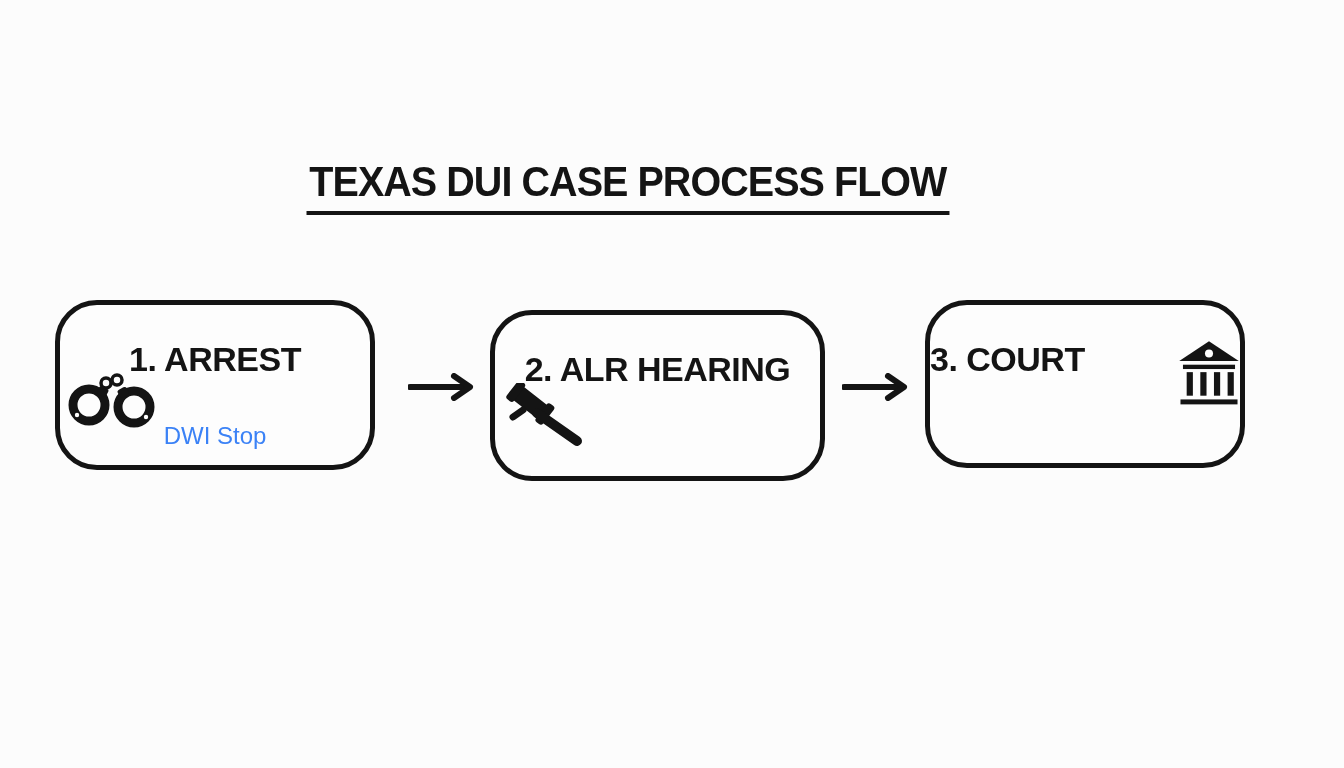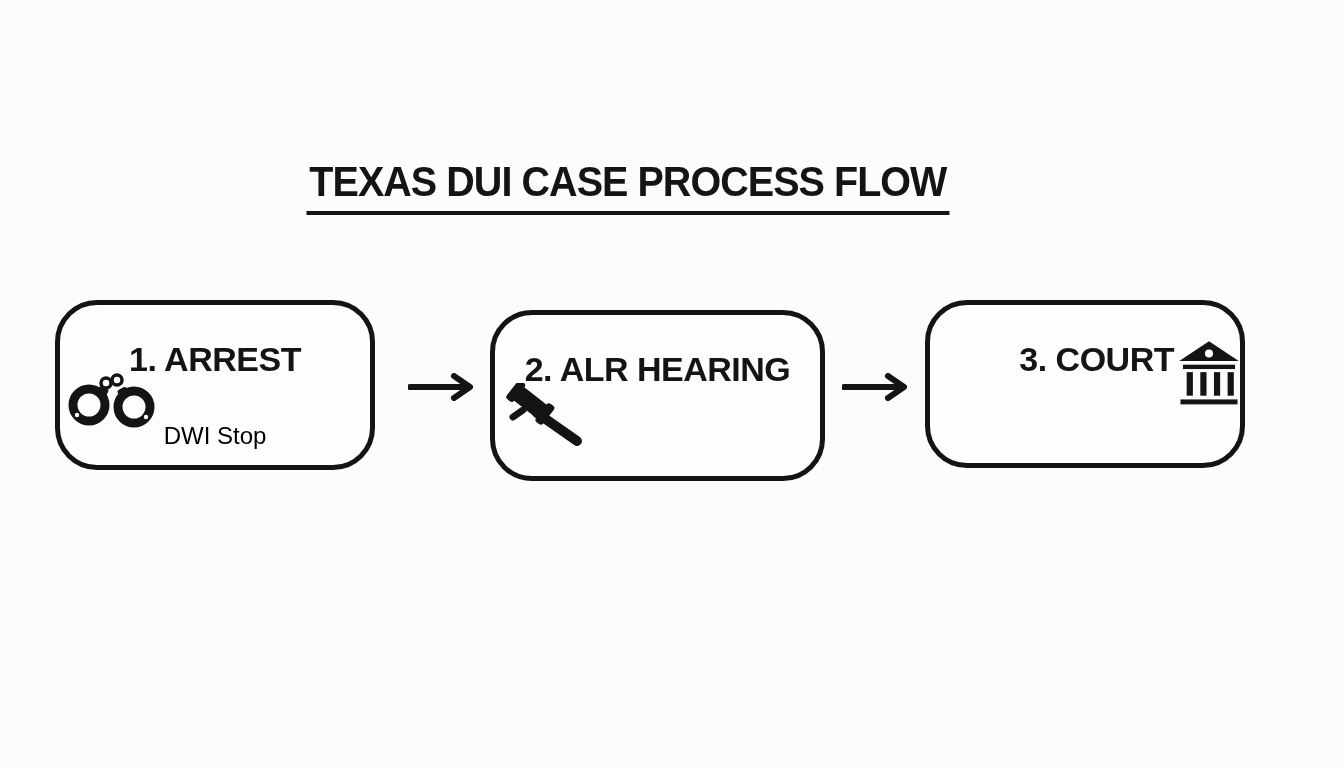--- a/index.html
+++ b/index.html
@@ -58,21 +58,21 @@
     white-space: nowrap;
   }
   .step-sub {
     position: absolute;
     top: 116px;
     left: 0;
     width: 100%;
     text-align: center;
     font-size: 24px;
     line-height: 30px;
-    color: #000000;
+    color: #3b82f6;
     white-space: nowrap;
   }
   .icon-handcuffs {
     position: absolute;
     left: 2px;
     top: 64px;
     width: 100px;
     height: 60px;
   }
   .icon-gavel {
@@ -81,24 +81,23 @@
     top: 68px;
     width: 92px;
     height: 66px;
   }
   .head-row {
     position: absolute;
     top: 30px;
     left: 0;
     width: 100%;
     display: flex;
-    justify-content: flex-end;
+    justify-content: space-between;
     align-items: flex-start;
-    gap: 4px;
-    padding-left: 33px;
+    gap: 20px;
   }
   .head-row .step-heading-inline {
     font-size: 34px;
     font-weight: bold;
     letter-spacing: -0.5px;
     line-height: 48px;
     white-space: nowrap;
   }
   .icon-courthouse {
     width: 62px;

